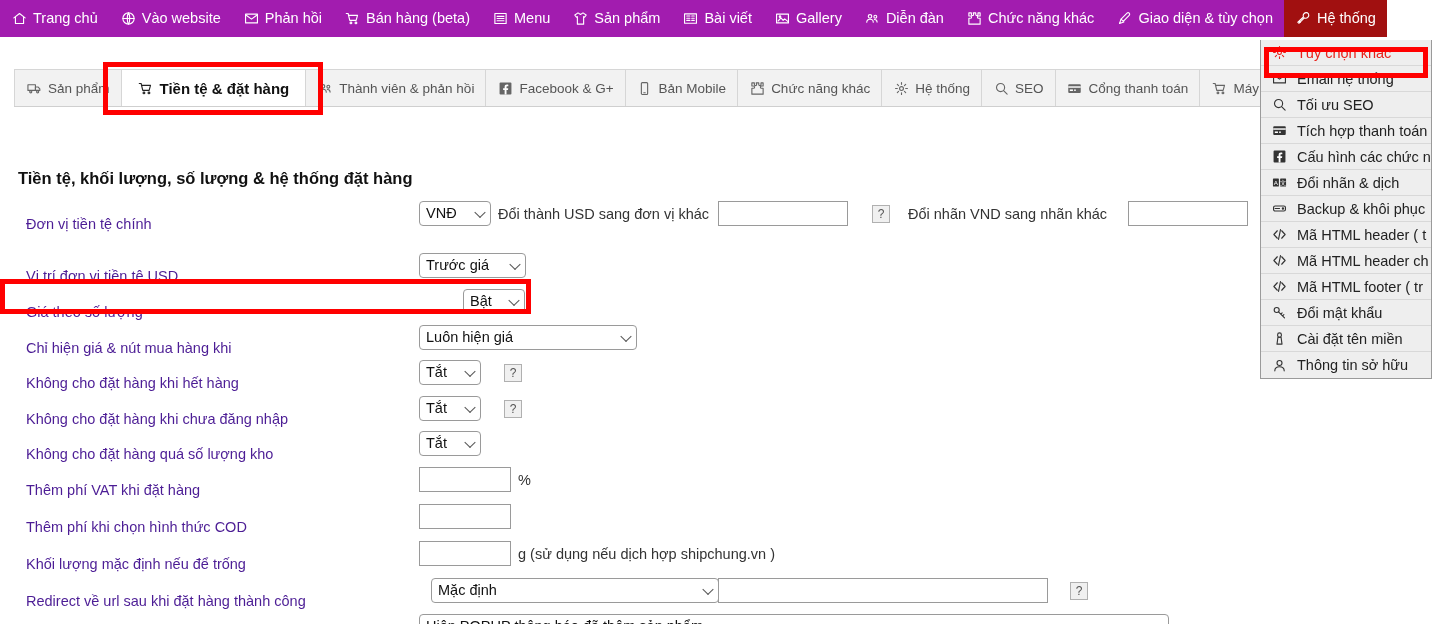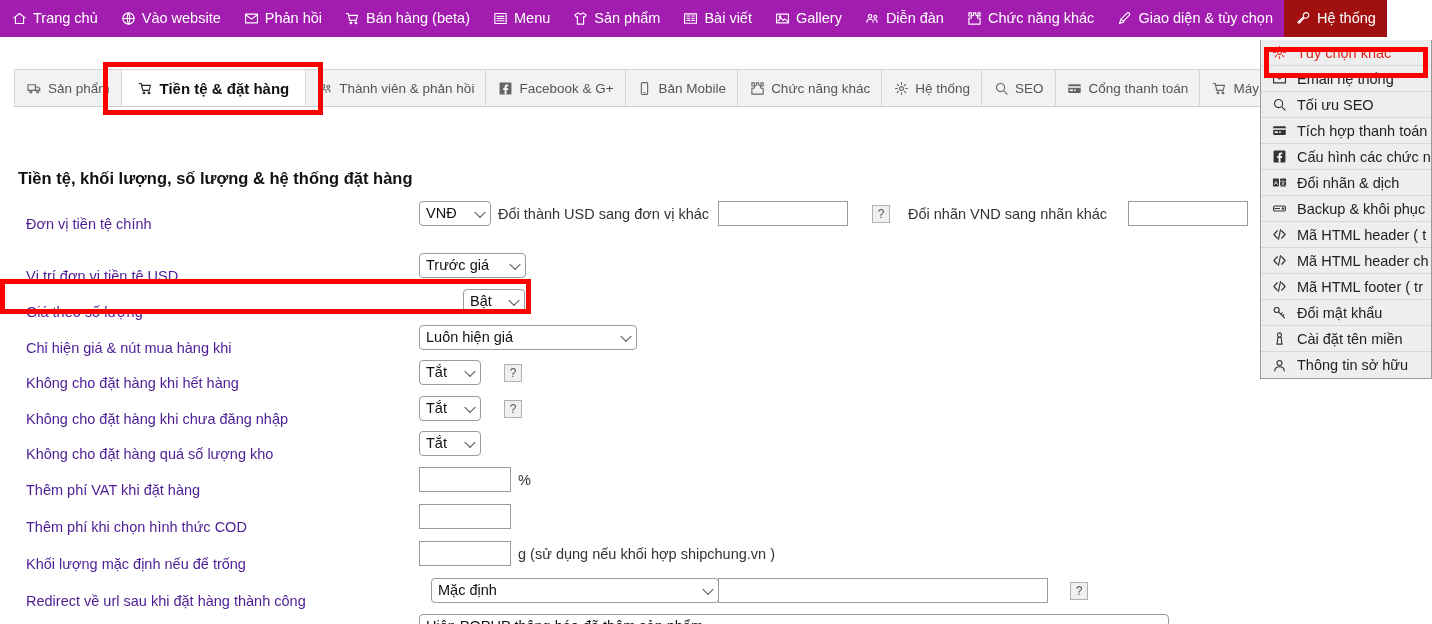--- a/index.html
+++ b/index.html
@@ -383,21 +383,21 @@
         <input class="txt" type="text" style="position: absolute; left: 419px; width: 92px;">
         <span class="suffix" style="position: absolute; left: 518px;">%</span>
       </div>
       <div class="row" style="top: 498px;">
         <div class="row-label">Thêm phí khi chọn hình thức COD</div>
         <input class="txt" type="text" style="position: absolute; left: 419px; width: 92px;">
       </div>
       <div class="row" style="top: 535px;">
         <div class="row-label">Khối lượng mặc định nếu để trống</div>
         <input class="txt" type="text" style="position: absolute; left: 419px; width: 92px;">
-        <span class="suffix" style="position: absolute; left: 518px;">g (sử dụng nếu khối hợp shipchung.vn )</span>
+        <span class="suffix" style="position: absolute; left: 518px;">g (sử dụng nếu dịch hợp shipchung.vn )</span>
       </div>
       <div class="row" style="top: 572px;">
         <div class="row-label">Redirect về url sau khi đặt hàng thành công</div>
         <span class="selwrap" style="position: absolute; left: 419px; margin-left: 12px;">
           <div class="sel" style="width: 288px;">Mặc định</div>
         </span>
         <input class="txt" type="text" style="position: absolute; left: 718px; width: 330px;">
         <div class="helpbtn" style="position: absolute; left: 1070px;">?</div>
       </div>
       <div class="row" style="top: 608px;">

